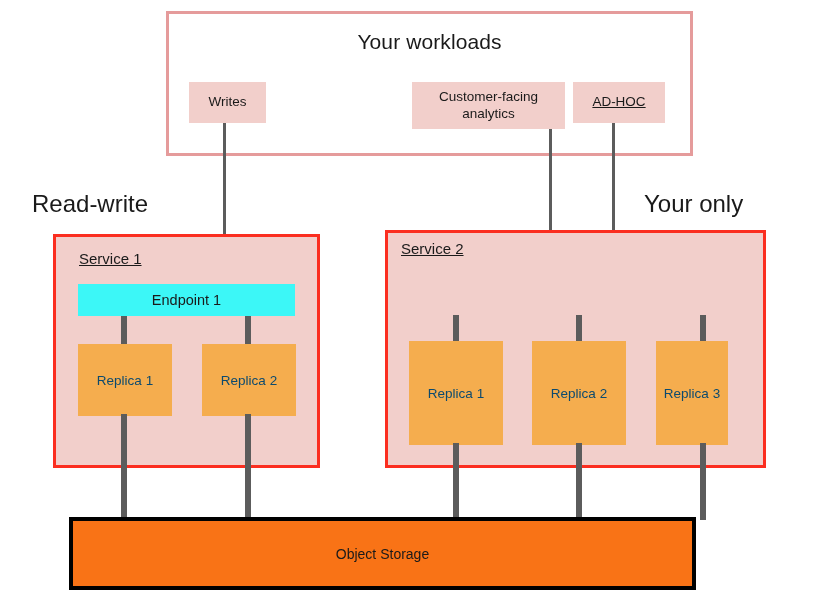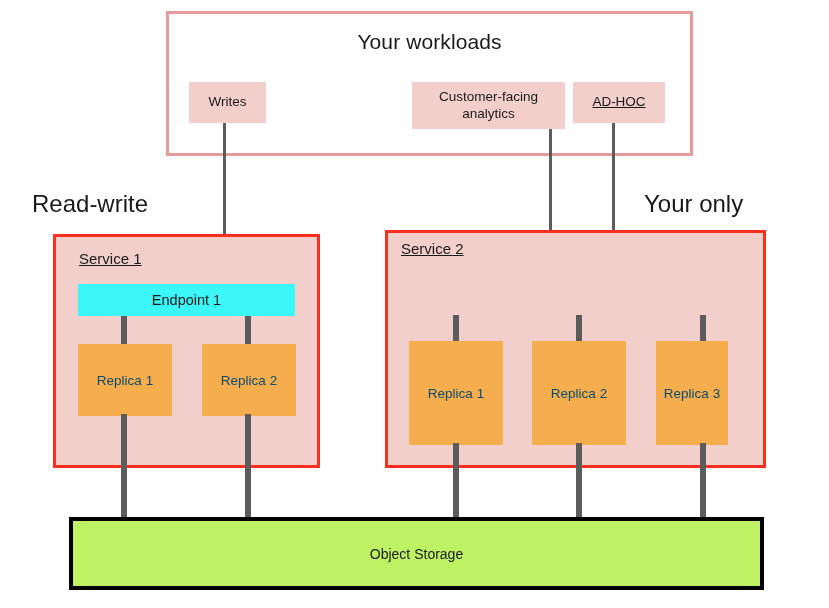--- a/index.html
+++ b/index.html
@@ -112,23 +112,23 @@
   }
   .arrow-head {
     width: 0; height: 0;
     border-left: 8px solid transparent;
     border-right: 8px solid transparent;
     border-top: 14px solid #5c5c5c;
   }
 
   
   .object-storage {
-    left: 69px; top: 517px; width: 695px; height: 73px;
+    left: 69px; top: 517px; width: 627px; height: 73px;
     border: 4px solid #000000;
-    background: #bef264;
+    background: #f97316;
     display: flex;
     align-items: center;
     justify-content: center;
     font-size: 14px;
     color: #1a1a1a;
   }
 </style>
 </head>
 <body>
 

